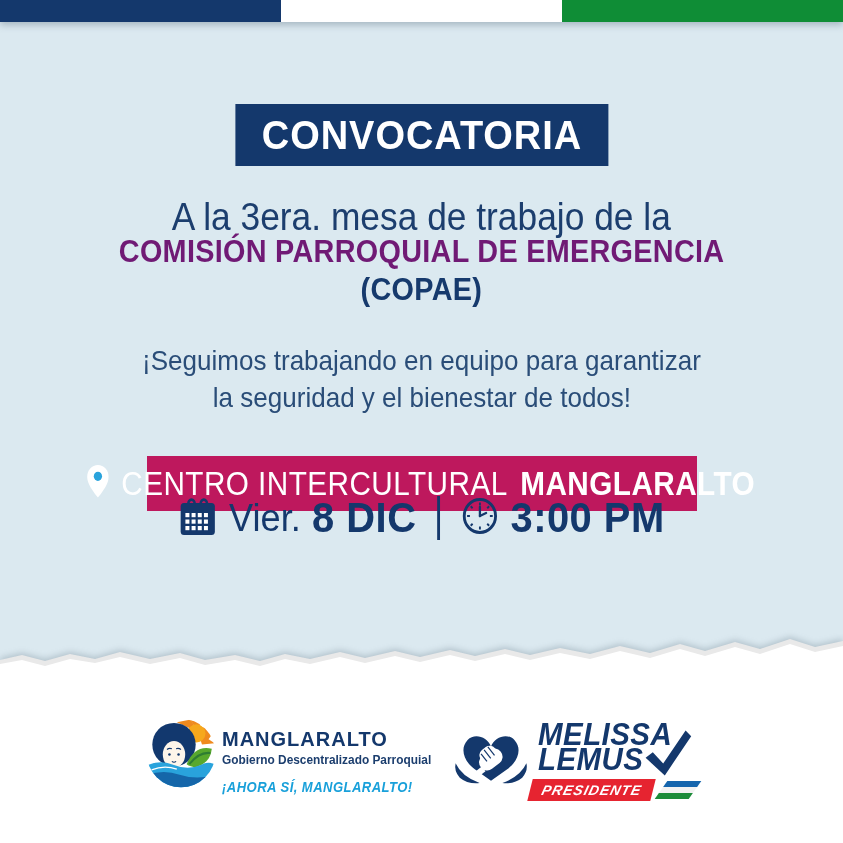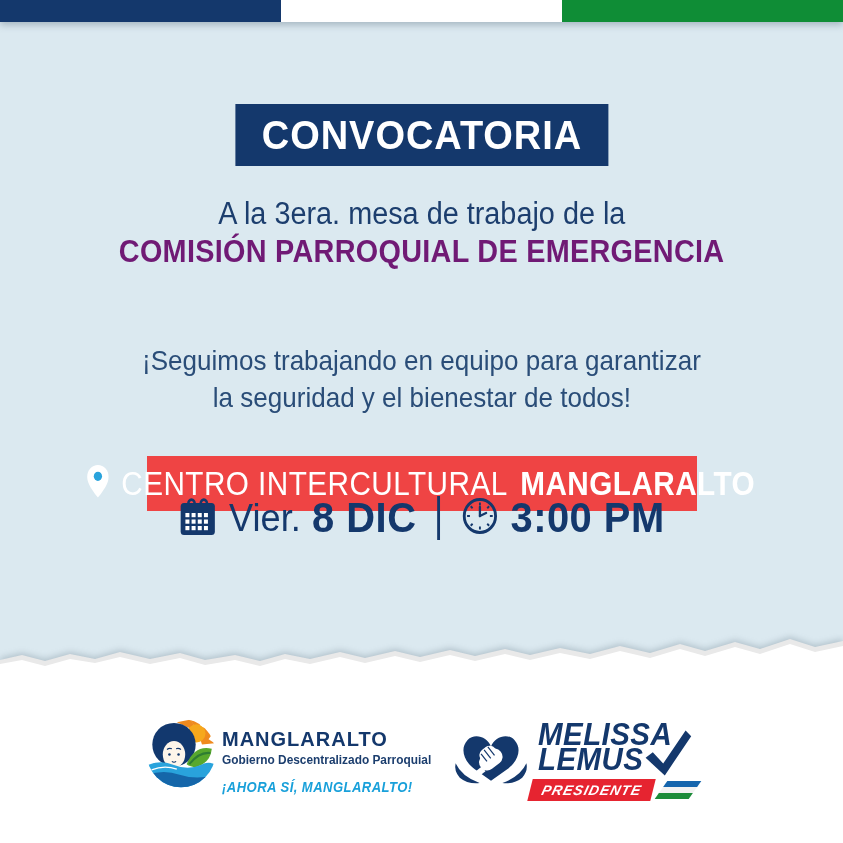--- a/index.html
+++ b/index.html
@@ -30,30 +30,30 @@
     background:#14386c;color:#ffffff;
     height:62px;line-height:62px;padding:0 18px;
     font-size:40px;font-weight:800;letter-spacing:1px;
     white-space:nowrap;
   }
   .title-box .inner{display:inline-block;transform:scaleX(.95);transform-origin:center;}
 
   
   .line{position:absolute;left:0;width:100%;text-align:center;white-space:nowrap;}
   .line .inner{display:inline-block;transform:scaleX(.93);transform-origin:center;}
-  .intro-line{top:196px;font-size:31px;font-weight:400;color:#1c3e6e;}
+  .intro-line{top:196px;font-size:38px;font-weight:400;color:#1c3e6e;}
   .subject-line1{top:234px;font-size:31px;font-weight:800;color:#701a75;letter-spacing:.3px;}
   .subject-line2{top:272px;font-size:31px;font-weight:800;color:#163a6d;letter-spacing:.3px;}
   .msg-line1{top:345px;font-size:28px;font-weight:400;color:#2a4d78;}
   .msg-line2{top:382px;font-size:28px;font-weight:400;color:#2a4d78;}
 
   
   .location-banner{
     position:absolute;top:456px;left:50%;transform:translateX(-50%);
-    width:550px;height:55px;background:#ef4444;
+    width:550px;height:55px;background:#be185d;
     display:flex;align-items:center;justify-content:center;
   }
   .location-inner{
     display:flex;align-items:center;gap:14px;
     transform:scaleX(.9);transform-origin:center;
     color:#ffffff;white-space:nowrap;
   }
   .location-prefix{font-size:33px;font-weight:400;letter-spacing:.5px;}
   .location-name{font-size:33px;font-weight:800;letter-spacing:.5px;}
 
@@ -126,20 +126,23 @@
 
   <div class="title-box">
     <span class="inner">CONVOCATORIA</span>
   </div>
 
   <div class="line intro-line">
     <span class="inner">A la 3era. mesa de trabajo de la</span>
   </div>
   <div class="line subject-line1">
     <span class="inner">COMISIÓN PARROQUIAL DE EMERGENCIA</span>
+  </div>
+  <div class="line subject-line2">
+    <span class="inner">(COPAE)</span>
   </div>
   <div class="line msg-line1">
     <span class="inner">¡Seguimos trabajando en equipo para garantizar</span>
   </div>
   <div class="line msg-line2">
     <span class="inner">la seguridad y el bienestar de todos!</span>
   </div>
 
   <div class="location-banner">
     <div class="location-inner">

